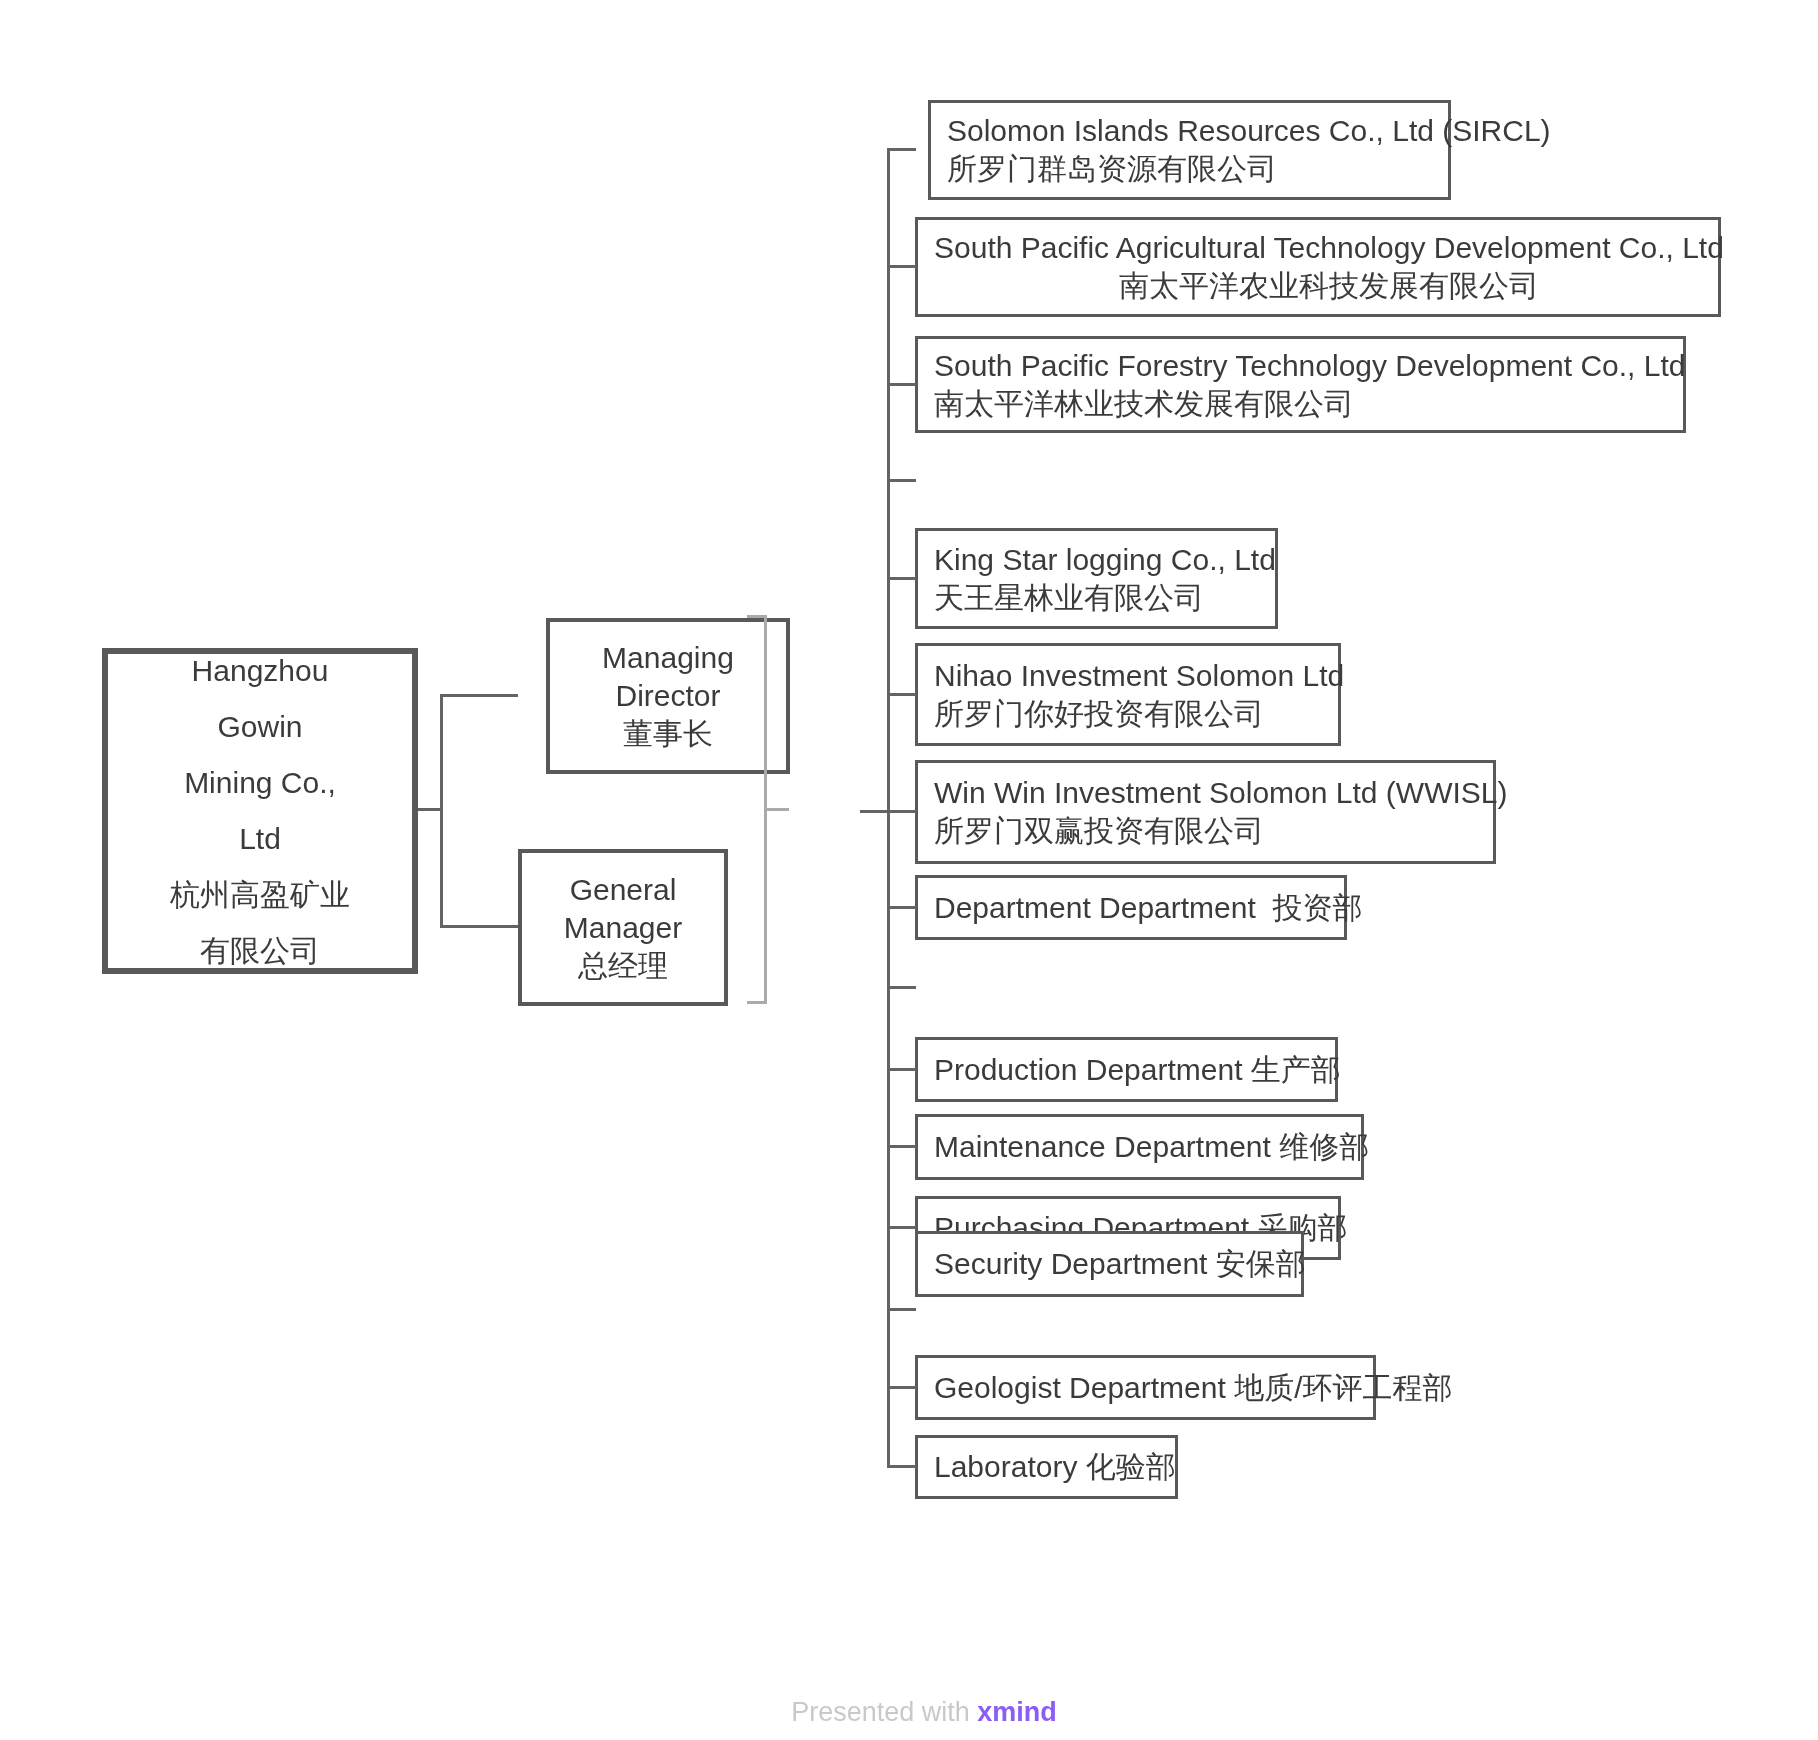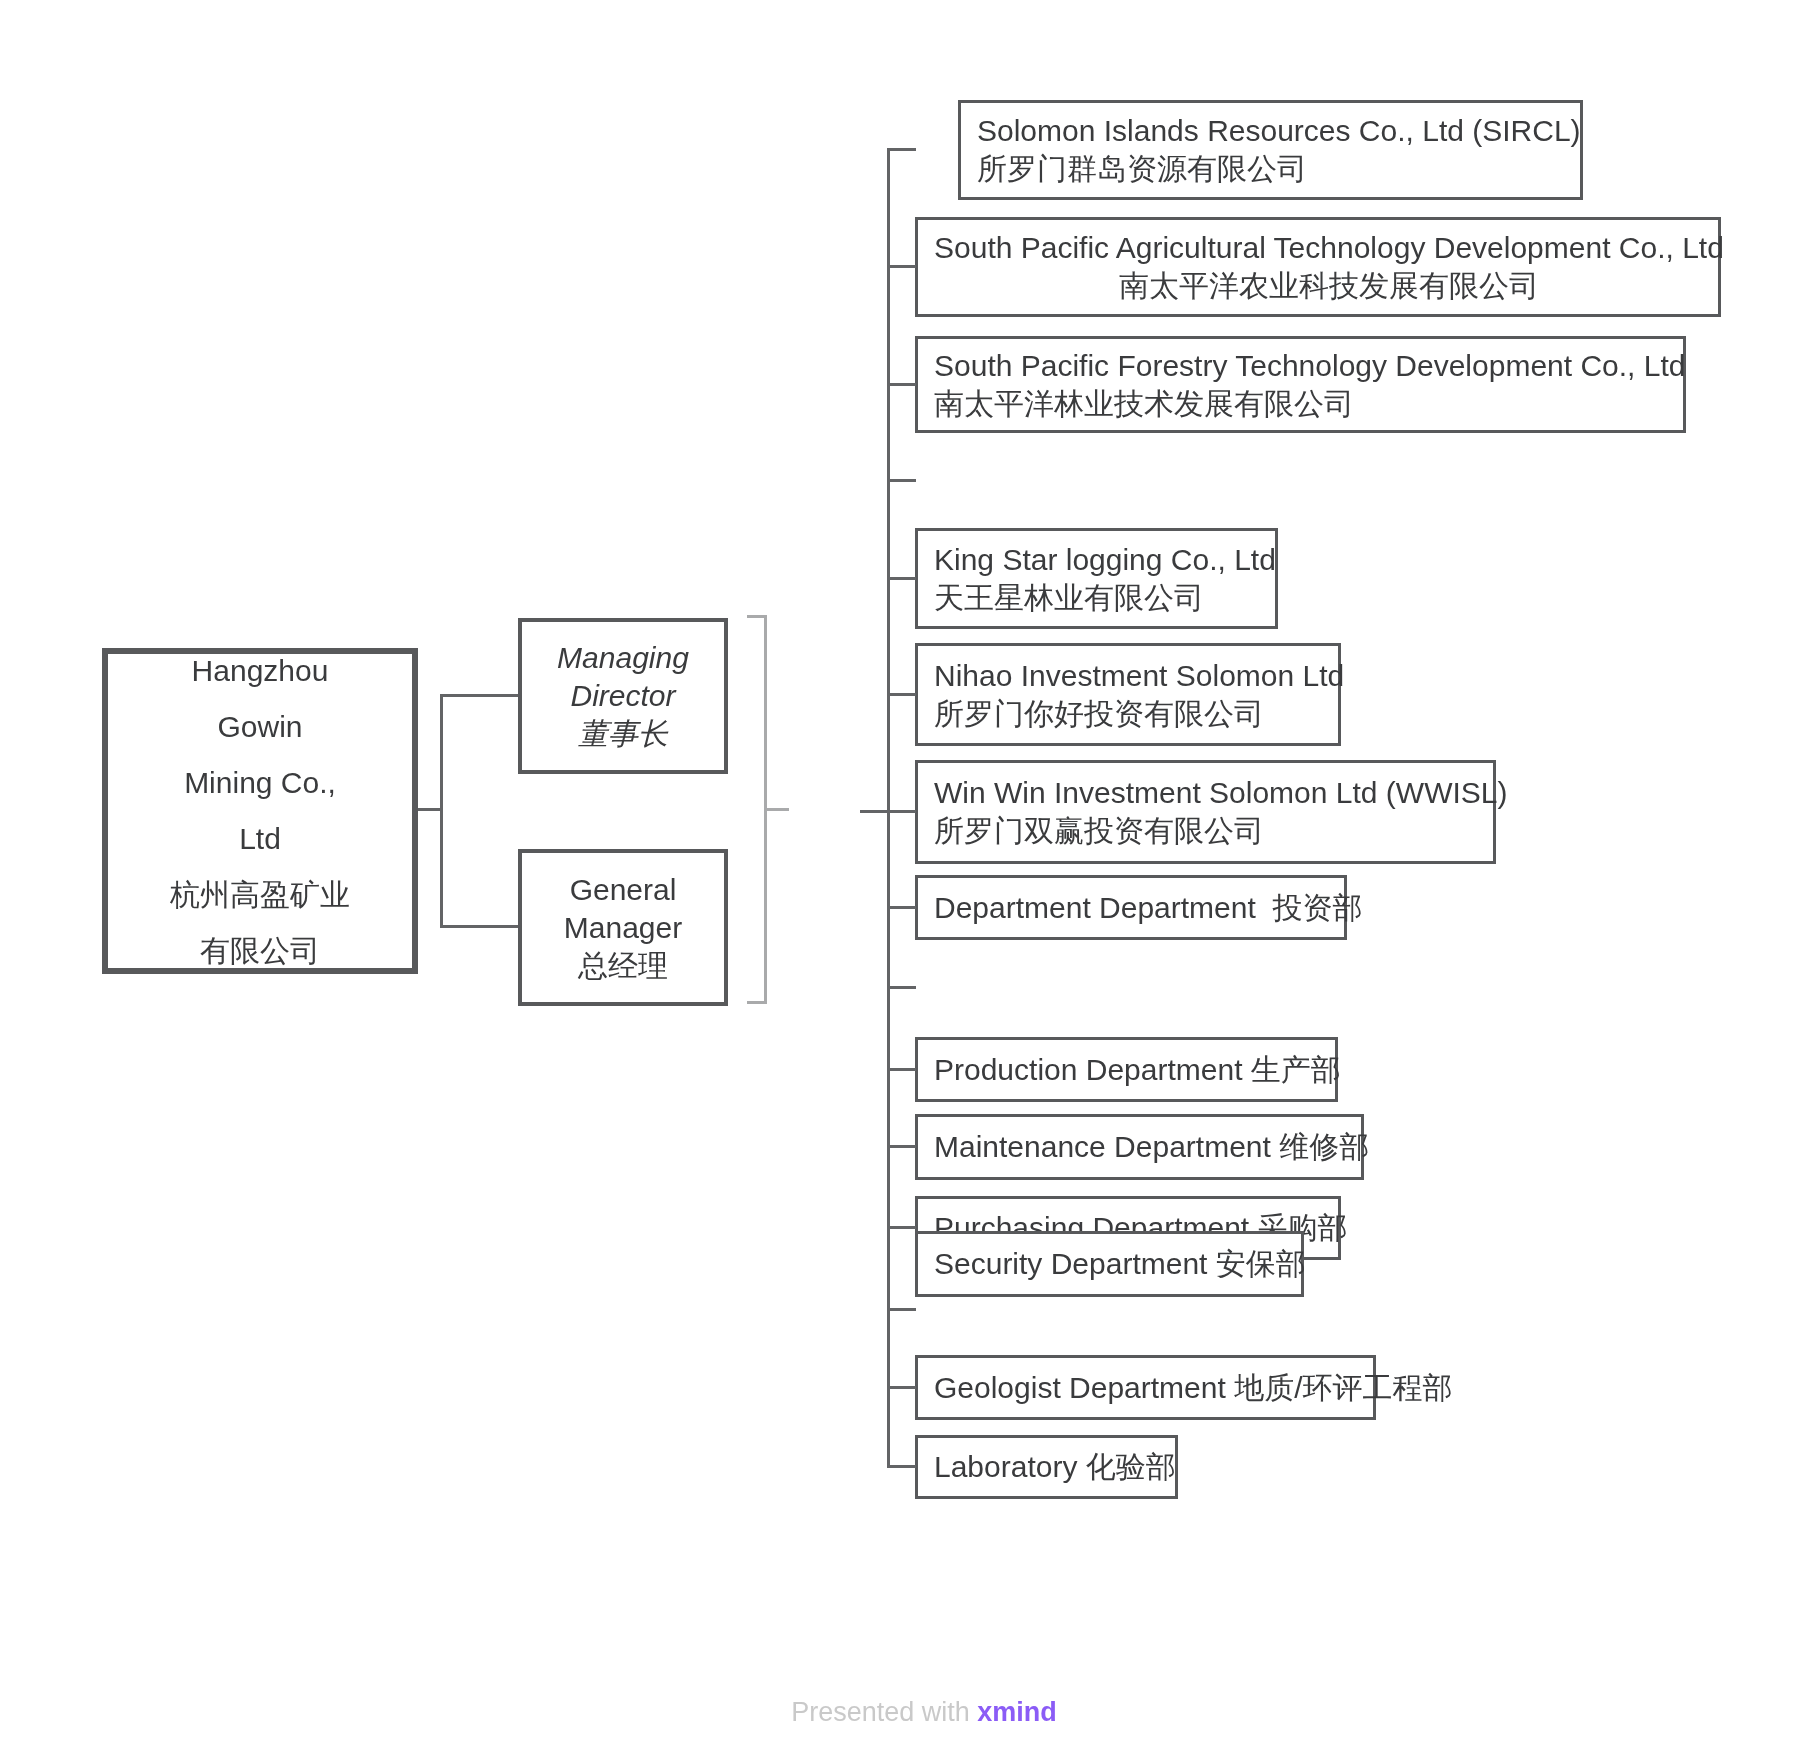--- a/index.html
+++ b/index.html
@@ -38,24 +38,24 @@
   .node.child {
     justify-content: flex-start;
     padding: 0 16px;
   }
   .root-node {
     left: 102px; top: 648px; width: 316px; height: 326px;
     border-width: 6px;
   }
   .root-node .node-label { line-height: 56px; }
   .exec-node { border-width: 4px; }
-  .exec-md { left: 518px; top: 618px; width: 210px; height: 156px; font-style: italic; }
+  .exec-md { left: 546px; top: 618px; width: 244px; height: 156px; }
   .exec-gm { left: 518px; top: 849px; width: 210px; height: 157px; }
 
-  .c0  { left: 958px; top: 100px;  width: 625px; height: 100px; }
+  .c0  { left: 928px; top: 100px;  width: 523px; height: 100px; }
   .c1  { left: 915px; top: 217px;  width: 806px; height: 100px; text-align: center; }
   .c2  { left: 915px; top: 336px;  width: 771px; height: 97px;  }
   .c3  { left: 915px; top: 449px;  width: 464px; height: 63px;  }
   .c4  { left: 915px; top: 528px;  width: 363px; height: 101px; }
   .c5  { left: 915px; top: 643px;  width: 426px; height: 103px; }
   .c6  { left: 915px; top: 760px;  width: 581px; height: 104px; }
   .c7  { left: 915px; top: 875px;  width: 432px; height: 65px;  }
   .c8  { left: 915px; top: 956px;  width: 325px; height: 63px;  }
   .c9  { left: 915px; top: 1037px; width: 423px; height: 65px;  }
   .c10 { left: 915px; top: 1114px; width: 449px; height: 66px;  }

